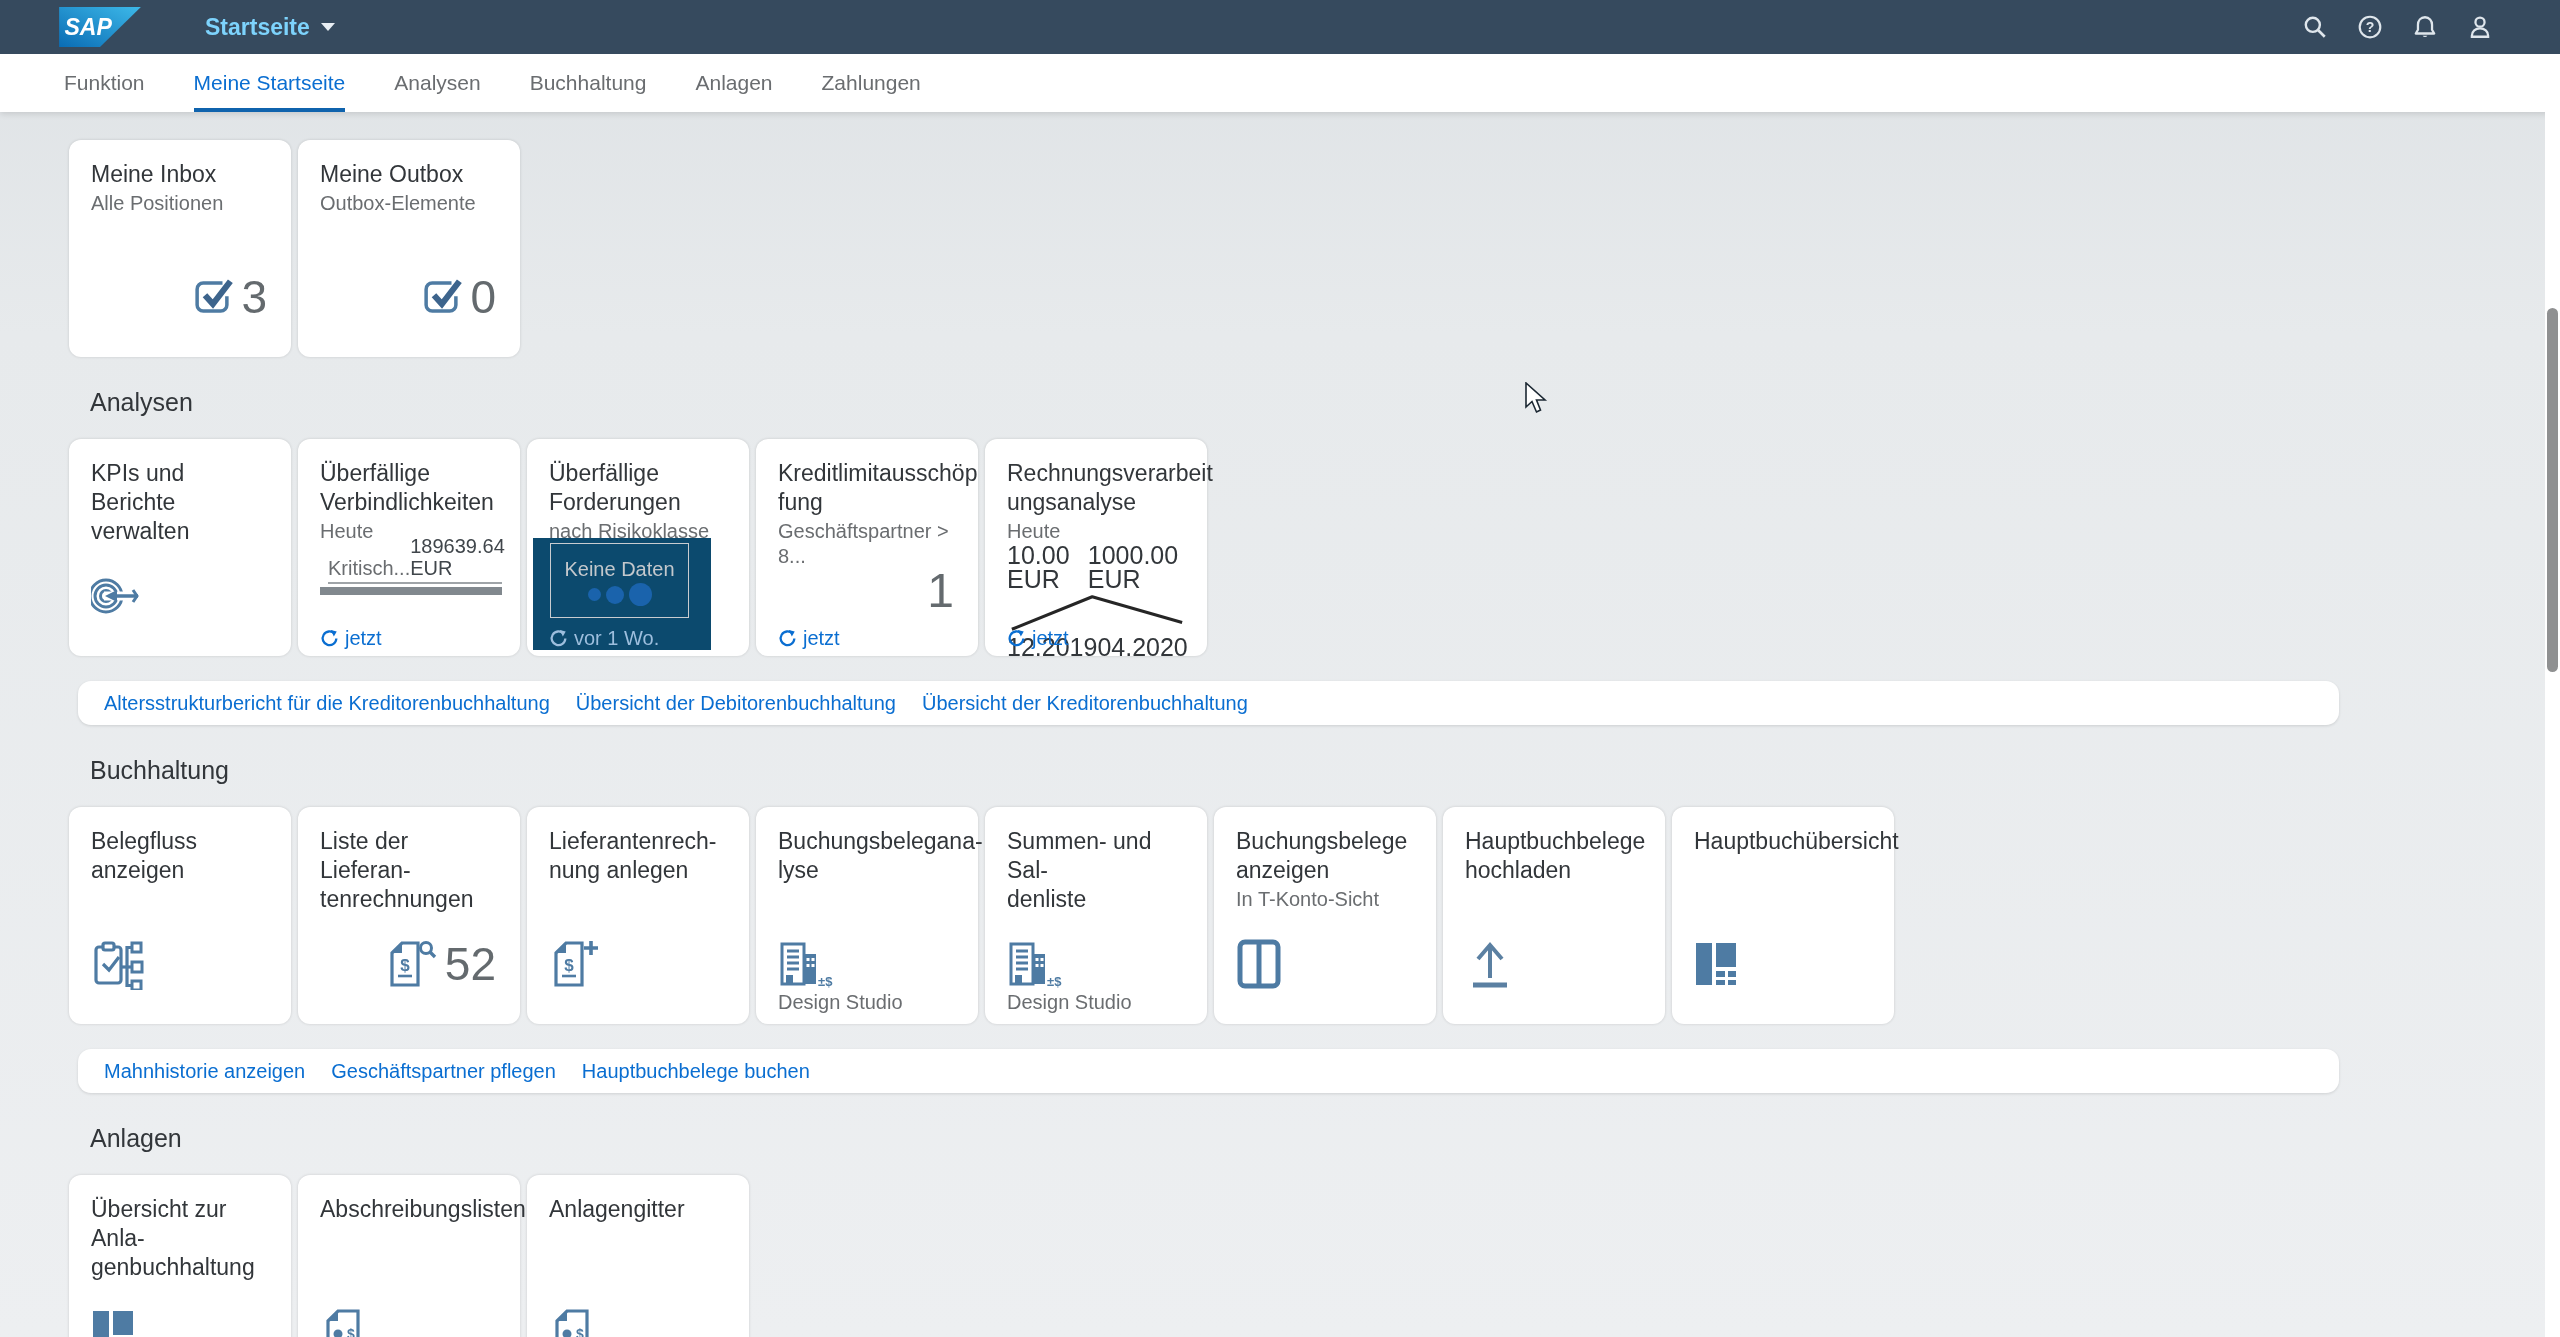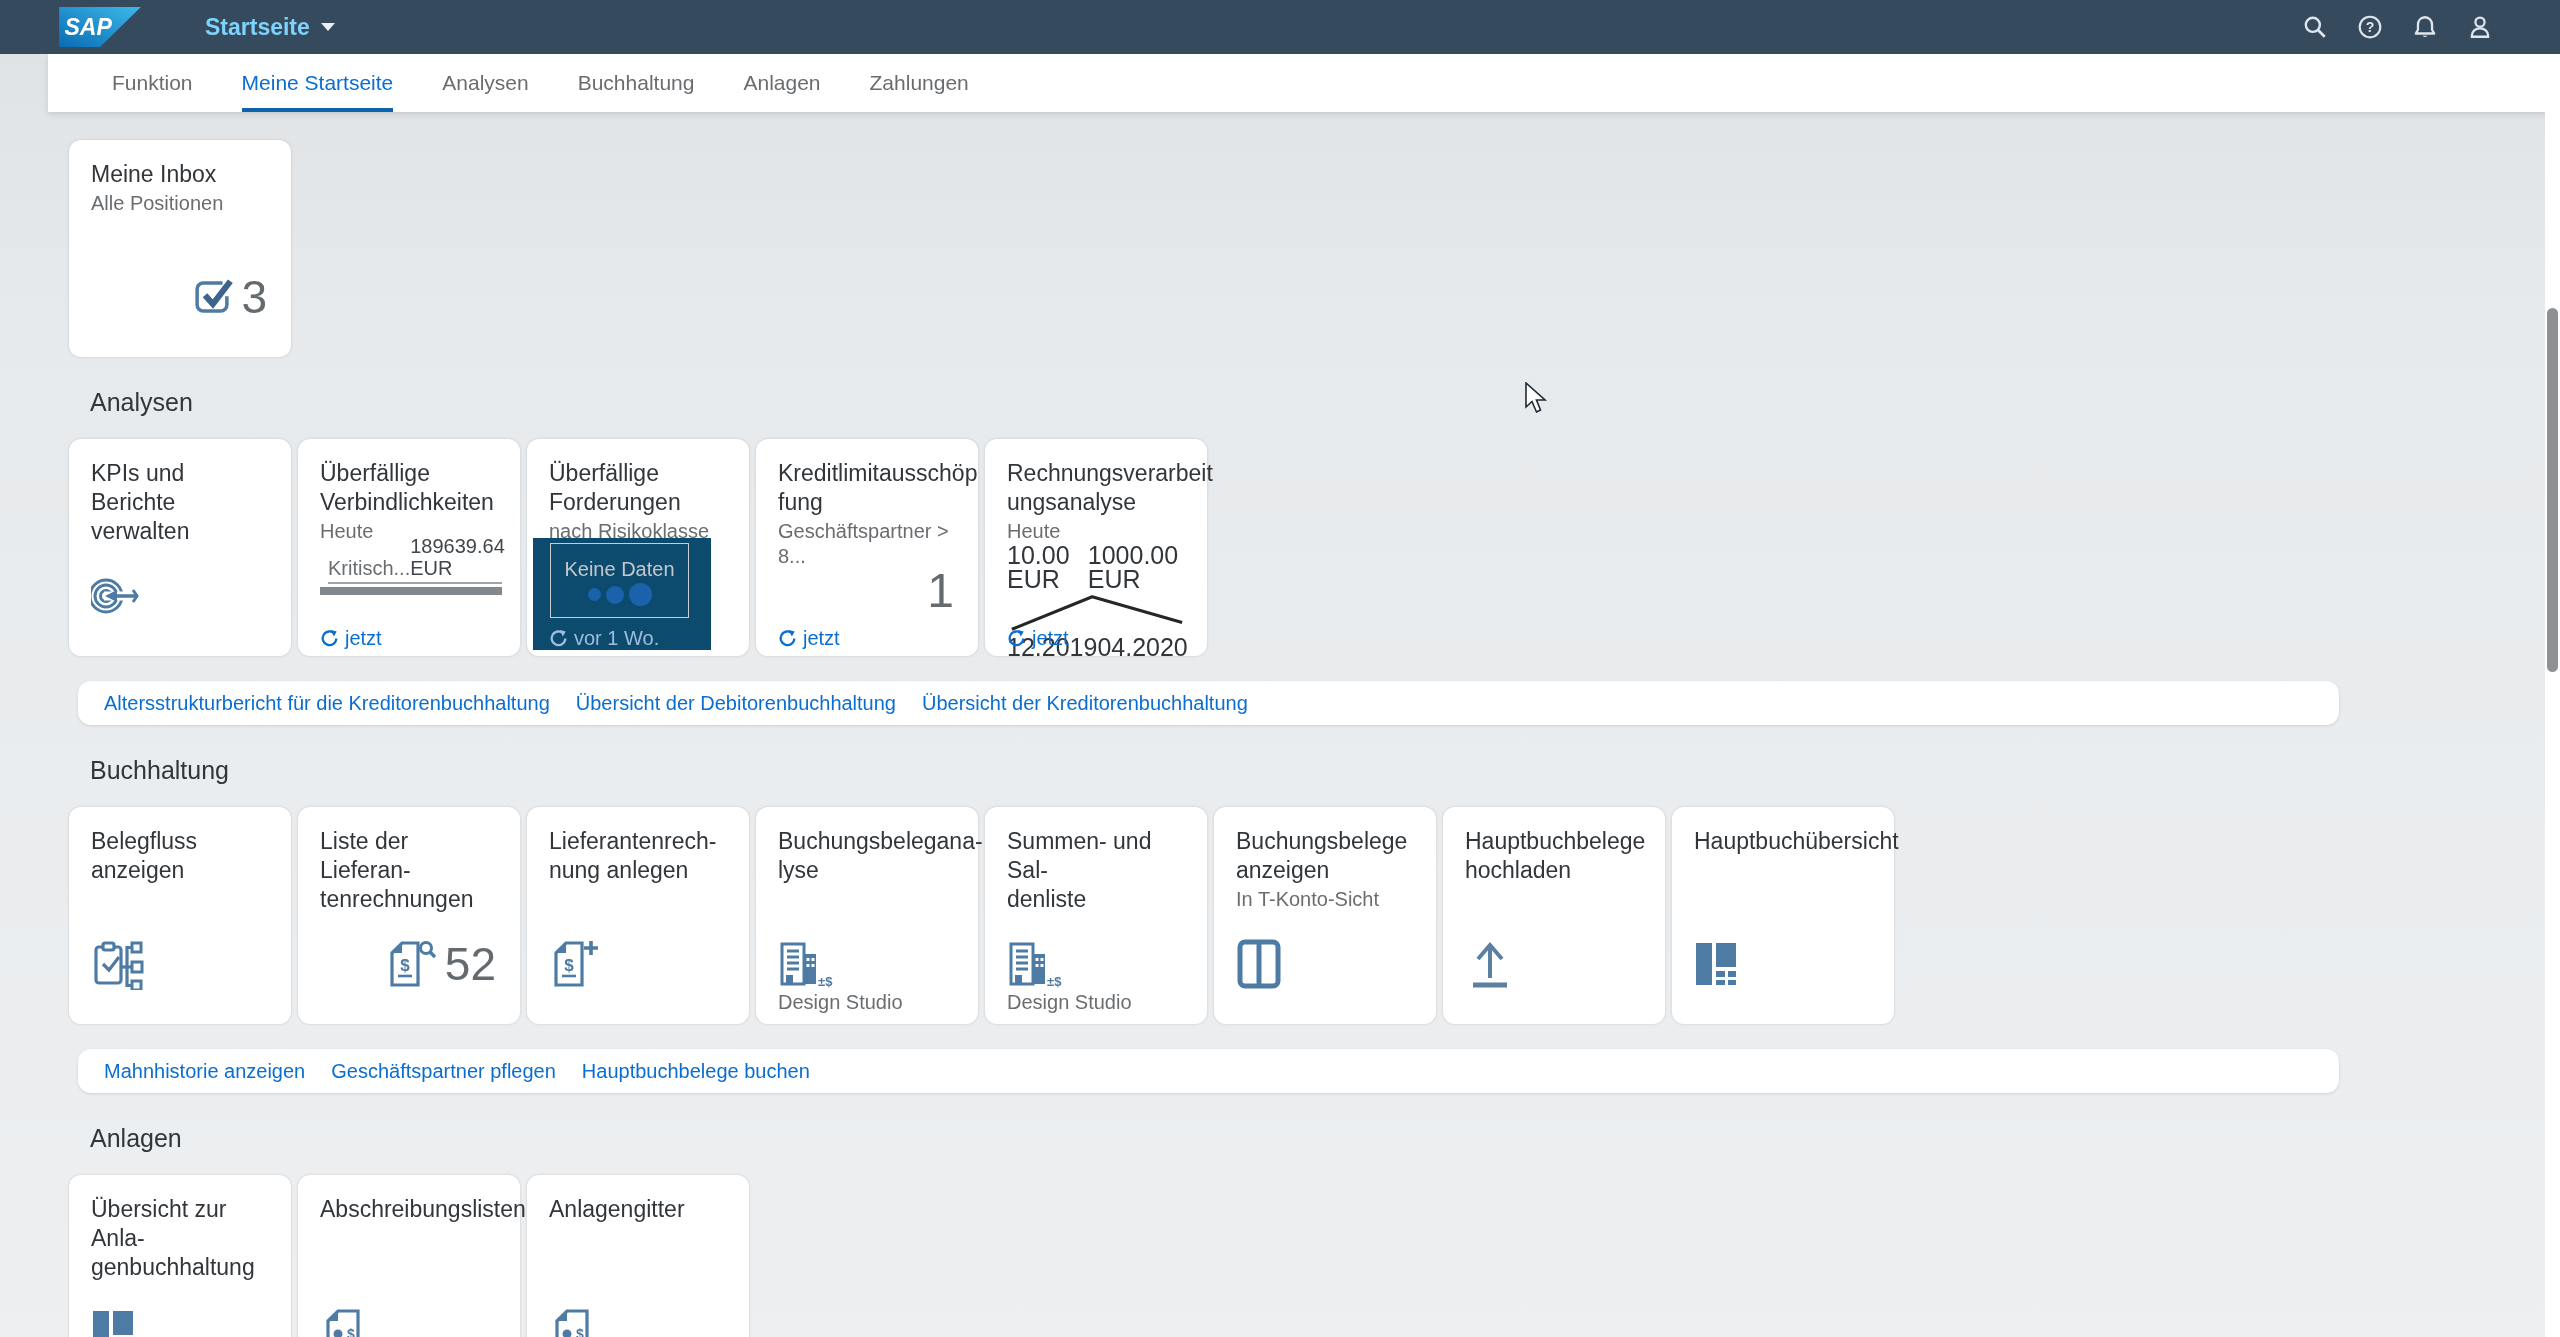--- a/index.html
+++ b/index.html
@@ -9,21 +9,21 @@
     font-family:"Liberation Sans",sans-serif;
     -webkit-font-smoothing:antialiased;
   }
   
   .shell{height:54px;background:#364a5e;display:flex;align-items:center;padding-left:59px;position:relative;z-index:10;}
   .shell-title{margin-left:64px;display:flex;align-items:center;gap:11px;color:#7dd3fc;font-size:23px;font-weight:bold;cursor:pointer;}
   .chevron-down{width:0;height:0;border-left:7px solid transparent;border-right:7px solid transparent;border-top:8px solid #e8eef3;}
   .shell-actions{margin-left:auto;display:flex;gap:11px;padding-right:58px;}
   .shell-icon-btn{width:44px;height:44px;display:flex;align-items:center;justify-content:center;cursor:pointer;}
   
-  .tabbar{height:58px;background:#fff;display:flex;align-items:stretch;padding-left:64px;box-shadow:0 2px 6px rgba(0,0,0,.12);position:relative;z-index:5;margin-left:48px;}
+  .tabbar{height:58px;background:#fff;display:flex;align-items:stretch;padding-left:64px;box-shadow:0 2px 6px rgba(0,0,0,.12);position:relative;z-index:5;}
   .tab{display:flex;align-items:center;margin-right:49px;font-size:21px;color:#6a6d70;cursor:pointer;border-bottom:4px solid transparent;padding-top:4px;box-sizing:border-box;white-space:nowrap;}
   .tab.active{color:#0a6ed1;border-bottom-color:#0f63ad;}
   
   .content{padding:28px 0 0 69px;}
   .group-title{margin:30px 0 22px 21px;font-size:25px;line-height:30px;font-weight:400;color:#32363a;}
   .tile-row{display:flex;gap:7px;}
   .tile{width:222px;height:217px;background:#fff;border-radius:12px;box-shadow:0 0 3px rgba(0,0,0,.15);position:relative;padding:20px 22px;box-sizing:border-box;cursor:pointer;flex:0 0 auto;}
   .tile-title{font-size:23px;line-height:29px;color:#32363a;}
   .tile-subtitle{font-size:20px;line-height:25px;color:#6a6d70;margin-top:2px;}
   .content-row{position:absolute;left:22px;right:24px;top:128px;height:58px;display:flex;align-items:center;}
@@ -135,20 +135,33 @@
           <div class="content-row kpi-right">
             <span class="icon-wrap">
               <svg width="42" height="42" viewBox="0 0 48 48">
                 <path d="M36 8 H14 a7 7 0 0 0 -7 7 v18 a7 7 0 0 0 7 7 h20 a7 7 0 0 0 7 -7 V23" fill="none" stroke="#4e7ba3" stroke-width="4"></path>
                 <path d="M16 22 l9 10 L45 6" fill="none" stroke="#3d648c" stroke-width="7"></path>
               </svg>
             </span>
             <span class="kpi-value">3</span>
           </div>
         </div>
+        <div class="tile">
+          <div class="tile-title">Meine Outbox</div>
+          <div class="tile-subtitle">Outbox-Elemente</div>
+          <div class="content-row kpi-right">
+            <span class="icon-wrap">
+              <svg width="42" height="42" viewBox="0 0 48 48">
+                <path d="M36 8 H14 a7 7 0 0 0 -7 7 v18 a7 7 0 0 0 7 7 h20 a7 7 0 0 0 7 -7 V23" fill="none" stroke="#4e7ba3" stroke-width="4"></path>
+                <path d="M16 22 l9 10 L45 6" fill="none" stroke="#3d648c" stroke-width="7"></path>
+              </svg>
+            </span>
+            <span class="kpi-value">0</span>
+          </div>
+        </div>
       </div>
     </section>
     <section class="group">
       <h2 class="group-title">Analysen</h2>
       <div class="tile-row">
         <div class="tile">
           <div class="tile-title">KPIs und Berichte<br>verwalten</div>
           <div class="content-row">
             <span class="icon-wrap">
               <svg width="48" height="40" viewBox="0 0 48 40">

